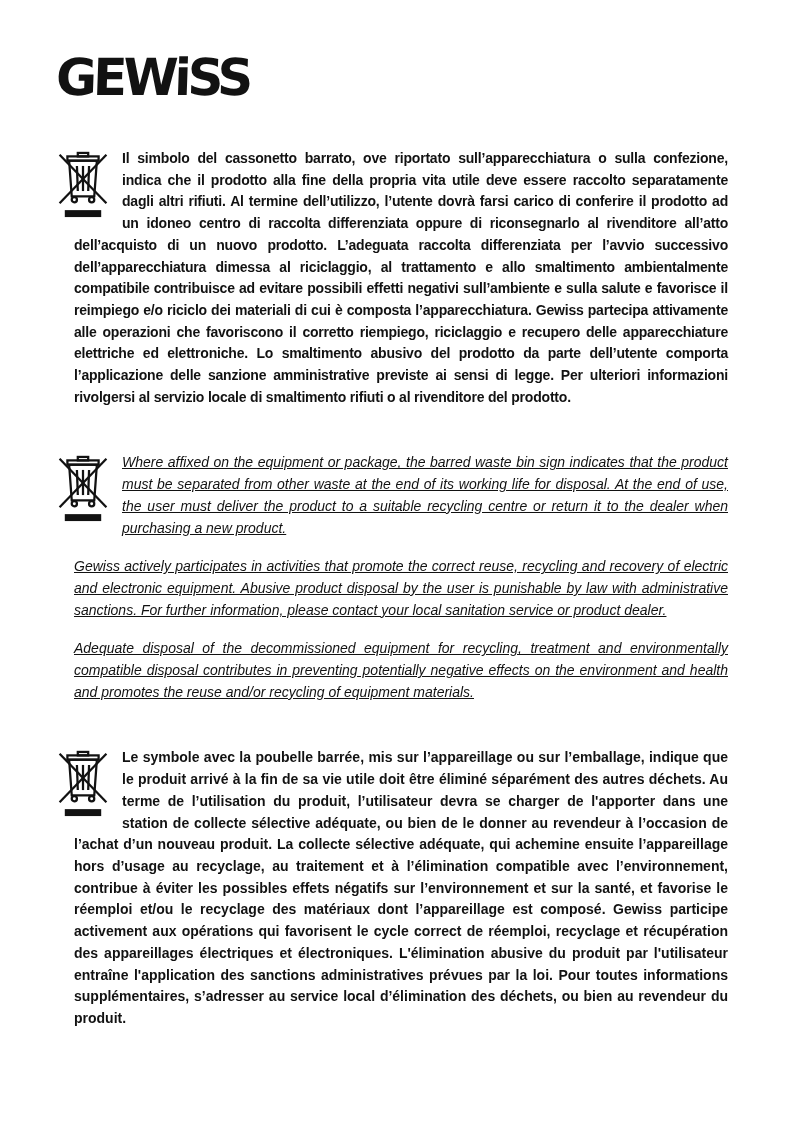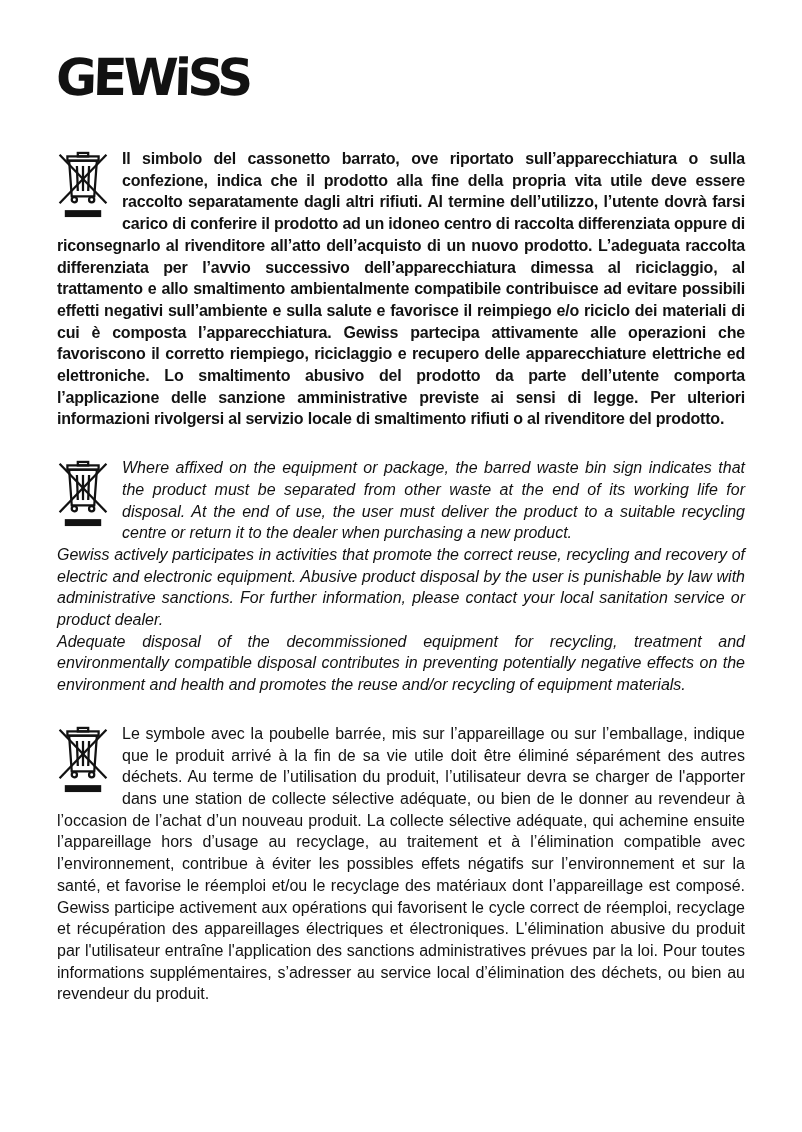--- a/index.html
+++ b/index.html
@@ -38,33 +38,34 @@
     display: block;
     clear: both;
   }
   .weee-icon {
     float: left;
     width: 52px;
     height: 68px;
     margin: 3px 13px 2px 0;
   }
   .lang-block p {
-    margin: 0;
-    font-size: 16px;
+    margin: 17px;
+    font-size: 14px;
     line-height: 21.7px;
   }
   .italian p {
     font-weight: bold;
     letter-spacing: -0.2px;
   }
   .english p {
     font-style: italic;
+    text-decoration: underline;
   }
   .french p {
-    font-weight: normal;
+    font-weight: bold;
   }
 </style>
 </head>
 <body>
 
 <div class="page">
 
   <div class="logo">GEWiSS</div>
 
   <section class="lang-block italian">

